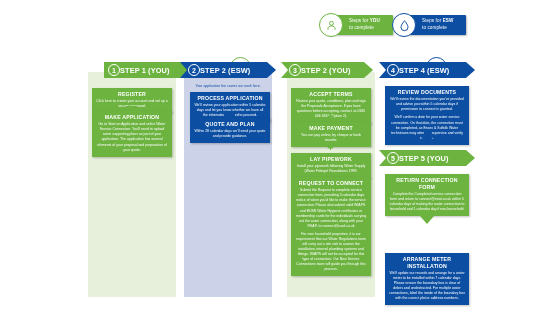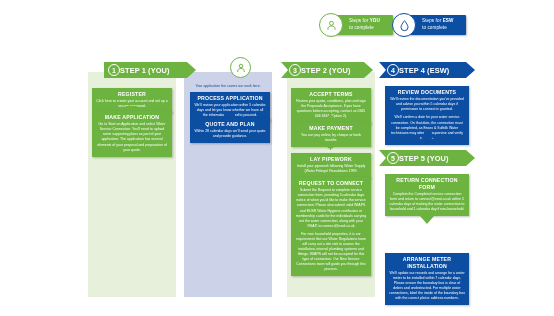--- a/index.html
+++ b/index.html
@@ -167,20 +167,31 @@
   <div class="box green" style="left:92px; top:88px; width:80px;">
     <h4>REGISTER</h4>
     <p>Click here to create your account and set up a secure password.</p>
   </div>
   <div class="vchev green" style="left:126px; top:106px;"></div>
   <div class="box green" style="left:92px; top:111px; width:80px;">
     <h4>MAKE APPLICATION</h4>
     <p>Go to Start an Application and select Water Service Connection. You'll need to upload some supporting plans as part of your application. The application has several elements of your proposal and preparation of your quote.</p>
   </div>
 
+  <div class="stephdr" style="left:180px; top:62px;">
+    <div class="steparrow blue notch" style="width:96px;">
+      <div class="stepnum">2</div>
+      <div class="steplabel">STEP 2 (ESW)</div>
+    </div>
+    <div class="stepicon blue" style="left:246px;">
+      <svg width="12" height="12" viewBox="0 0 24 24" aria-hidden="true">
+        <path d="M12 3 C12 3 5.5 11 5.5 15 a6.5 6.5 0 0 0 13 0 C18.5 11 12 3 12 3 Z" fill="none" stroke="#0b4ea2" stroke-width="1.9"></path>
+      </svg>
+    </div>
+  </div>
 
   <div class="intro" style="left:186px; top:84px; width:84px;">
     <span>Your application fee covers our work here.</span>
   </div>
   <div class="box blue" style="left:190px; top:92px; width:80px;">
     <h4>PROCESS APPLICATION</h4>
     <p>We'll review your application within 5 calendar days and let you know whether we have all the information needed to proceed.</p>
   </div>
   <div class="vchev blue" style="left:224px; top:113px;"></div>
   <div class="box blue" style="left:190px; top:118px; width:80px;">

